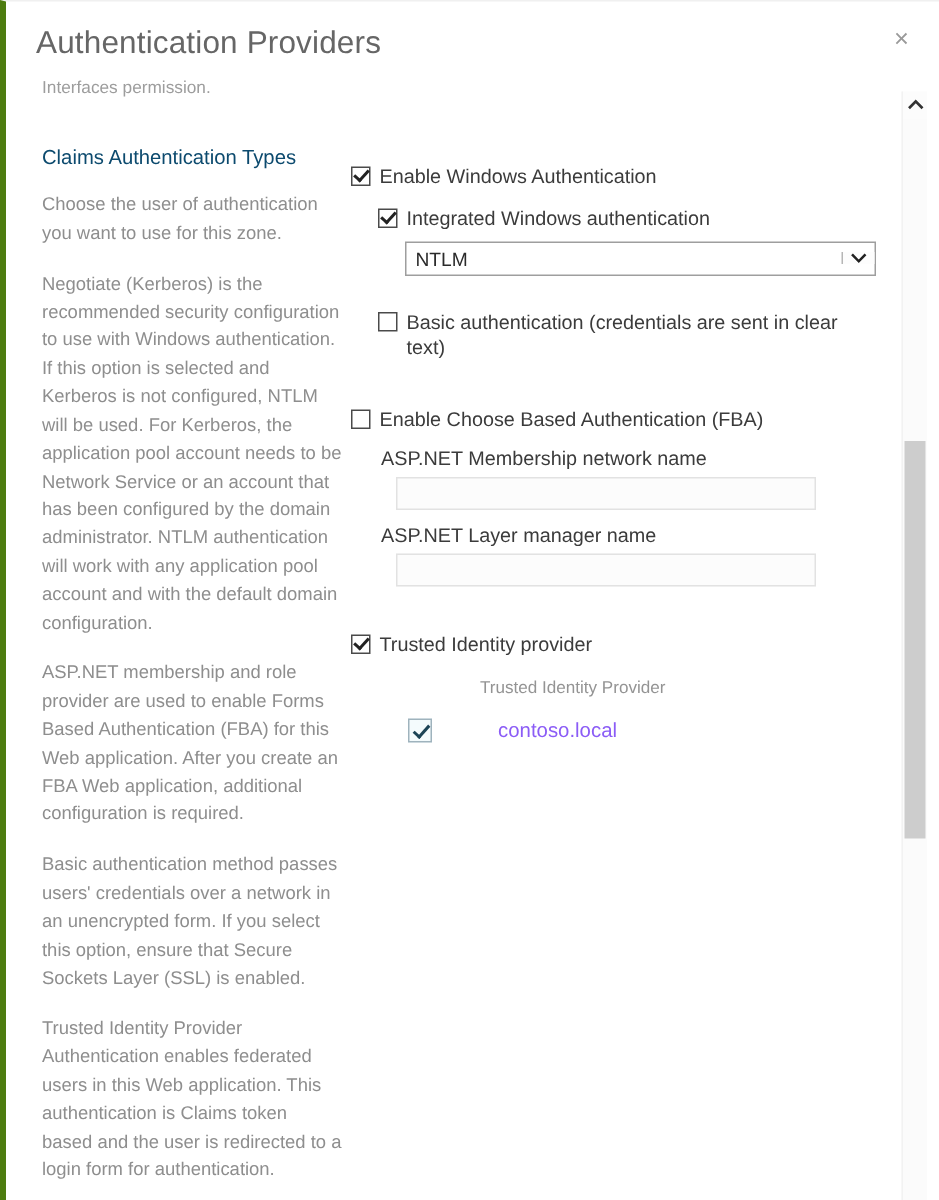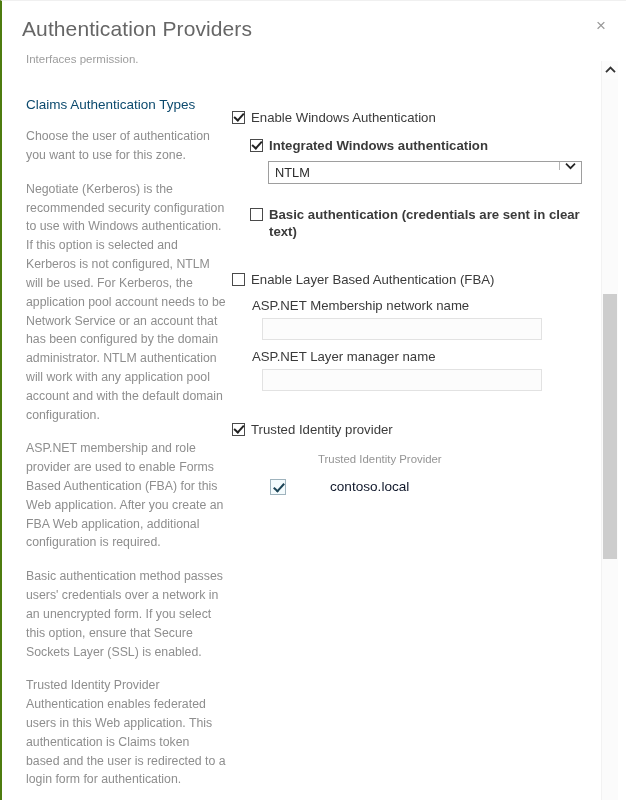--- a/index.html
+++ b/index.html
@@ -13,21 +13,21 @@
     font-family: "Liberation Sans", sans-serif;
     overflow: hidden;
   }
 
   .dialog {
     position: relative;
     width: 626px;
     height: 800px;
     box-sizing: border-box;
     background: #ffffff;
-    border-left: 2px solid #4d7c0f;
+    border-left: 4px solid #4d7c0f;
     border-top: 1px solid #f0f0f0;
     overflow: hidden;
   }
 
   
   .title-bar {
     position: absolute;
     top: 0; left: 0; right: 0;
     height: 56px;
   }
@@ -95,21 +95,21 @@
     left: 230px;
     top: 58px;
     width: 350px;
   }
 
   .field-row {
     display: flex;
     align-items: flex-start;
     margin-bottom: 0;
   }
-  .indent-1 { margin-left: 18px; font-weight: bold; }
+  .indent-1 { margin-left: 18px; }
 
   .cb {
     width: 13px;
     height: 13px;
     box-sizing: border-box;
     border: 1px solid #4a4a4a;
     background: #ffffff;
     flex: 0 0 auto;
     margin-top: 2px;
     margin-right: 6px;
@@ -141,21 +141,21 @@
   
   .select-wrap {
     margin-left: 36px;
     margin-top: 6px;
     width: 314px;
     height: 23px;
     box-sizing: border-box;
     border: 1px solid #9e9e9e;
     background: #ffffff;
     display: flex;
-    align-items: flex-start;
+    align-items: center;
     cursor: pointer;
   }
   .select-value {
     flex: 1 1 auto;
     font-size: 12.8px;
     color: #2b2b2b;
     line-height: 21px;
     padding-left: 6px;
     white-space: nowrap;
     overflow: hidden;
@@ -226,21 +226,21 @@
     top: 1px;
     width: 4px;
     height: 9px;
     border: solid #1c4456;
     border-width: 0 2px 2px 0;
     transform: rotate(42deg);
   }
   .provider-name {
     margin-left: 44px;
     font-size: 13.6px;
-    color: #0f172a;
+    color: #8b5cf6;
   }
 
   
   .scrollbar {
     position: absolute;
     top: 60px;
     right: 8px;
     width: 16px;
     bottom: 0;
     background: #fcfcfc;
@@ -328,21 +328,21 @@
       <div class="field-row indent-1">
         <span class="cb"></span>
         <span class="cb-label">Basic authentication (credentials are sent in clear text)</span>
       </div>
 
       <div class="group-gap-lg"></div>
 
       
       <div class="field-row">
         <span class="cb"></span>
-        <span class="cb-label">Enable Layer Based Authentication (FBA)</span>
+        <span class="cb-label">Enable Choose Based Authentication (FBA)</span>
       </div>
 
       <div class="input-label">ASP.NET Membership network name</div>
       <input class="text-input" type="text" placeholder="" style="">
 
       <div class="input-label">ASP.NET Layer manager name</div>
       <input class="text-input" type="text" placeholder="" style="">
 
       <div class="group-gap-lg"></div>
 

